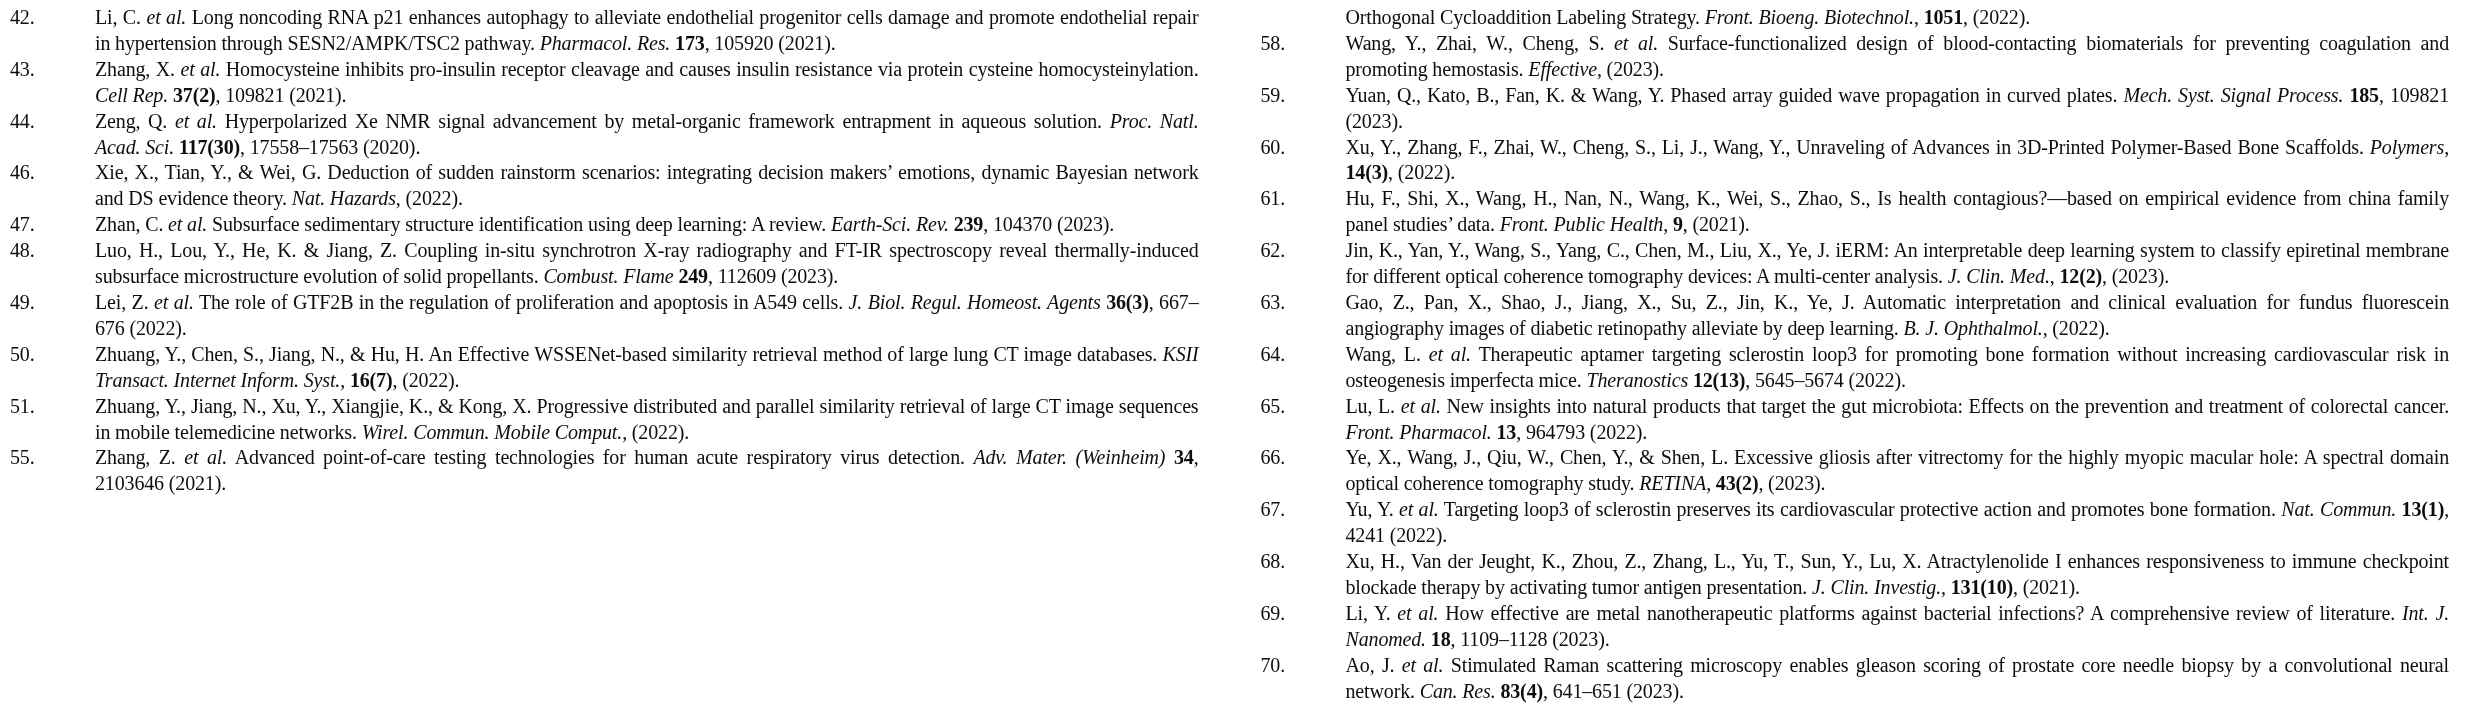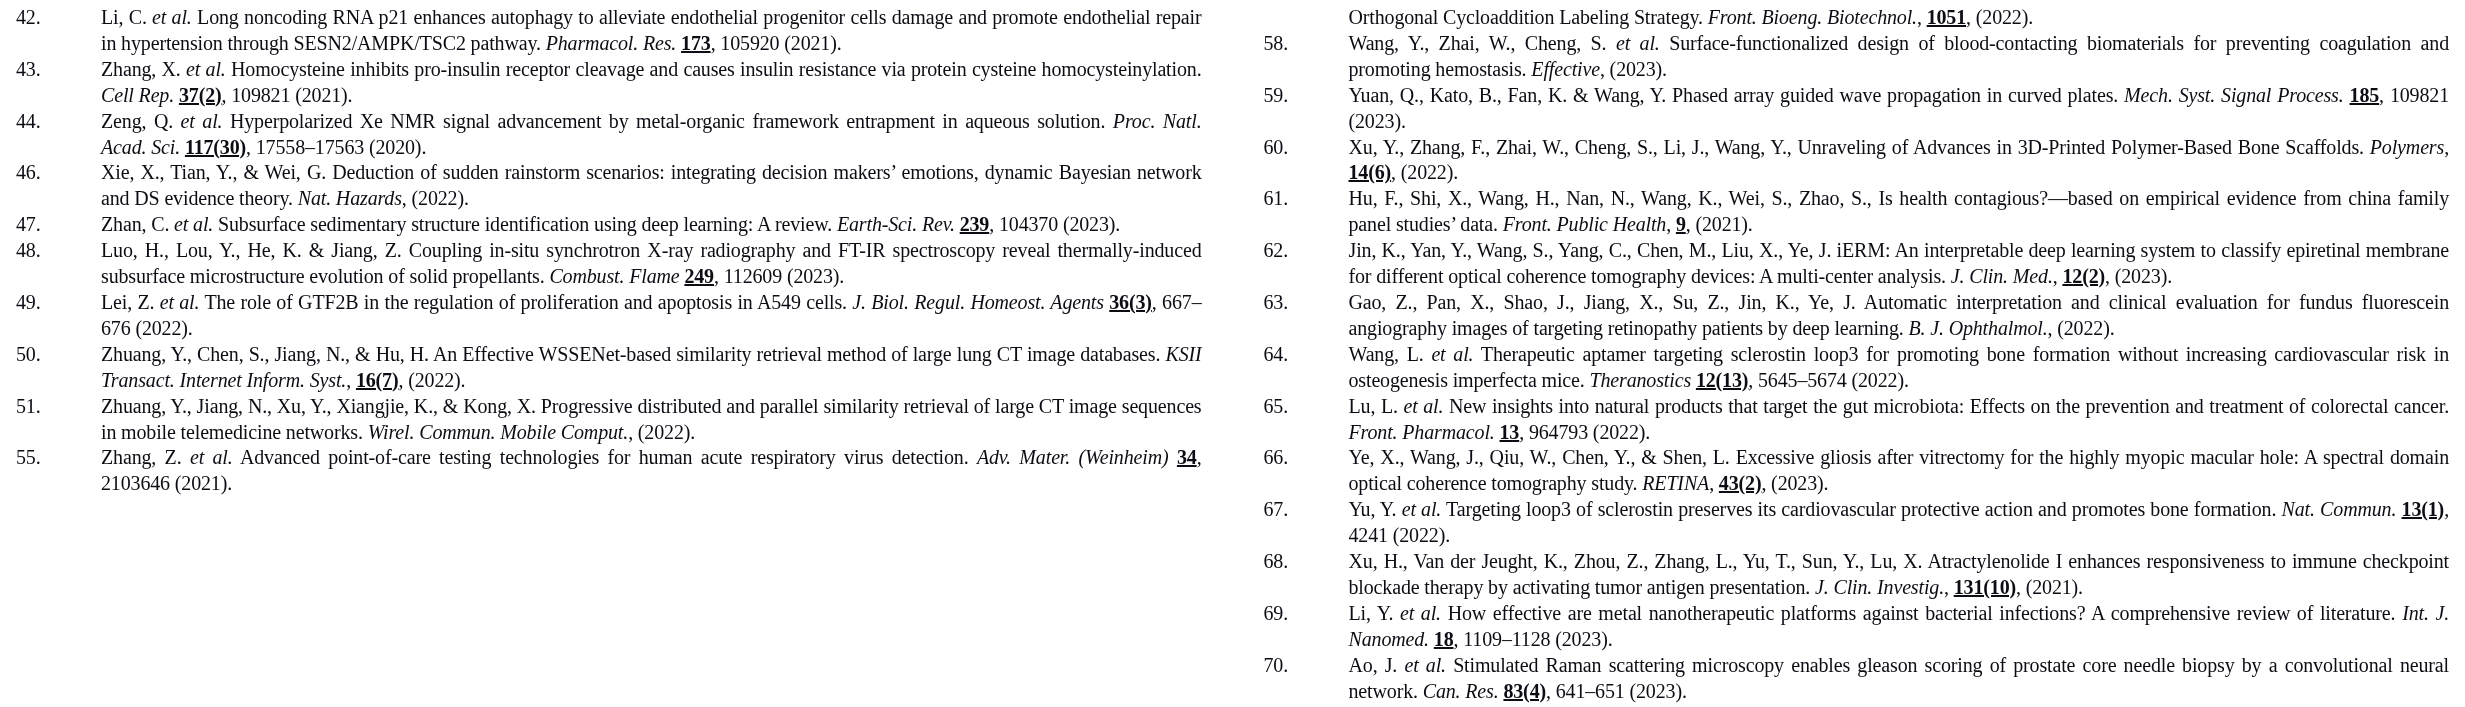--- a/index.html
+++ b/index.html
@@ -8,21 +8,21 @@
     height: 707px;
     background: #ffffff;
     color: #0c0c14;
     font-family: "Liberation Serif", serif;
     overflow: hidden;
   }
   .page {
     box-sizing: border-box;
     width: 2465px;
     height: 707px;
-    padding: 5px 16px 0 16px;
+    padding: 5px 16px 0 10px;
     display: flex;
     gap: 62px;
   }
   .col {
     flex: 1 1 0;
     min-width: 0;
   }
   .ref {
     display: flex;
     font-size: 20px;
@@ -32,21 +32,21 @@
   .num {
     flex: 0 0 52px;
   }
   .txt {
     flex: 1 1 auto;
     min-width: 0;
     text-align: justify;
     margin-left: 33px;
   }
   .it { font-style: italic; }
-  .bd { font-weight: bold; text-decoration: underline; }
+  .bd { font-weight: bold; }
 </style>
 </head>
 <body style="background: rgb(255, 255, 255); color: rgb(12, 12, 20);">
 
 <div class="page">
   <div class="col" id="col-left">
       <div class="ref">
         <span class="num">42.</span>
         <span class="txt"><span>Li, C. </span><span class="it">et al.</span><span> Long noncoding RNA p21 enhances autophagy to alleviate endothelial progenitor cells damage and promote endothelial repair in hypertension through SESN2/AMPK/TSC2 pathway. </span><span class="it">Pharmacol. Res.</span><span> </span><span class="bd">173</span><span>, 105920 (2021).</span></span>
       </div>
@@ -95,33 +95,33 @@
       <div class="ref">
         <span class="num">58.</span>
         <span class="txt"><span>Wang, Y., Zhai, W., Cheng, S. </span><span class="it">et al.</span><span> Surface-functionalized design of blood-contacting biomaterials for preventing coagulation and promoting hemostasis. </span><span class="it">Effective</span><span>, (2023).</span></span>
       </div>
       <div class="ref">
         <span class="num">59.</span>
         <span class="txt"><span>Yuan, Q., Kato, B., Fan, K. &amp; Wang, Y. Phased array guided wave propagation in curved plates. </span><span class="it">Mech. Syst. Signal Process.</span><span> </span><span class="bd">185</span><span>, 109821 (2023).</span></span>
       </div>
       <div class="ref">
         <span class="num">60.</span>
-        <span class="txt"><span>Xu, Y., Zhang, F., Zhai, W., Cheng, S., Li, J., Wang, Y., Unraveling of Advances in 3D-Printed Polymer-Based Bone Scaffolds. </span><span class="it">Polymers</span><span>, </span><span class="bd">14(6)</span><span>, (2022).</span></span>
+        <span class="txt"><span>Xu, Y., Zhang, F., Zhai, W., Cheng, S., Li, J., Wang, Y., Unraveling of Advances in 3D-Printed Polymer-Based Bone Scaffolds. </span><span class="it">Polymers</span><span>, </span><span class="bd">14(3)</span><span>, (2022).</span></span>
       </div>
       <div class="ref">
         <span class="num">61.</span>
         <span class="txt"><span>Hu, F., Shi, X., Wang, H., Nan, N., Wang, K., Wei, S., Zhao, S., Is health contagious?—based on empirical evidence from china family panel studies’ data. </span><span class="it">Front. Public Health</span><span>, </span><span class="bd">9</span><span>, (2021).</span></span>
       </div>
       <div class="ref">
         <span class="num">62.</span>
         <span class="txt"><span>Jin, K., Yan, Y., Wang, S., Yang, C., Chen, M., Liu, X., Ye, J. iERM: An interpretable deep learning system to classify epiretinal membrane for different optical coherence tomography devices: A multi-center analysis. </span><span class="it">J. Clin. Med.</span><span>, </span><span class="bd">12(2)</span><span>, (2023).</span></span>
       </div>
       <div class="ref">
         <span class="num">63.</span>
-        <span class="txt"><span>Gao, Z., Pan, X., Shao, J., Jiang, X., Su, Z., Jin, K., Ye, J. Automatic interpretation and clinical evaluation for fundus fluorescein angiography images of targeting retinopathy patients by deep learning. </span><span class="it">B. J. Ophthalmol.</span><span>, (2022).</span></span>
+        <span class="txt"><span>Gao, Z., Pan, X., Shao, J., Jiang, X., Su, Z., Jin, K., Ye, J. Automatic interpretation and clinical evaluation for fundus fluorescein angiography images of diabetic retinopathy alleviate by deep learning. </span><span class="it">B. J. Ophthalmol.</span><span>, (2022).</span></span>
       </div>
       <div class="ref">
         <span class="num">64.</span>
         <span class="txt"><span>Wang, L. </span><span class="it">et al.</span><span> Therapeutic aptamer targeting sclerostin loop3 for promoting bone formation without increasing cardiovascular risk in osteogenesis imperfecta mice. </span><span class="it">Theranostics</span><span> </span><span class="bd">12(13)</span><span>, 5645–5674 (2022).</span></span>
       </div>
       <div class="ref">
         <span class="num">65.</span>
         <span class="txt"><span>Lu, L. </span><span class="it">et al.</span><span> New insights into natural products that target the gut microbiota: Effects on the prevention and treatment of colorectal cancer. </span><span class="it">Front. Pharmacol.</span><span> </span><span class="bd">13</span><span>, 964793 (2022).</span></span>
       </div>
       <div class="ref">

